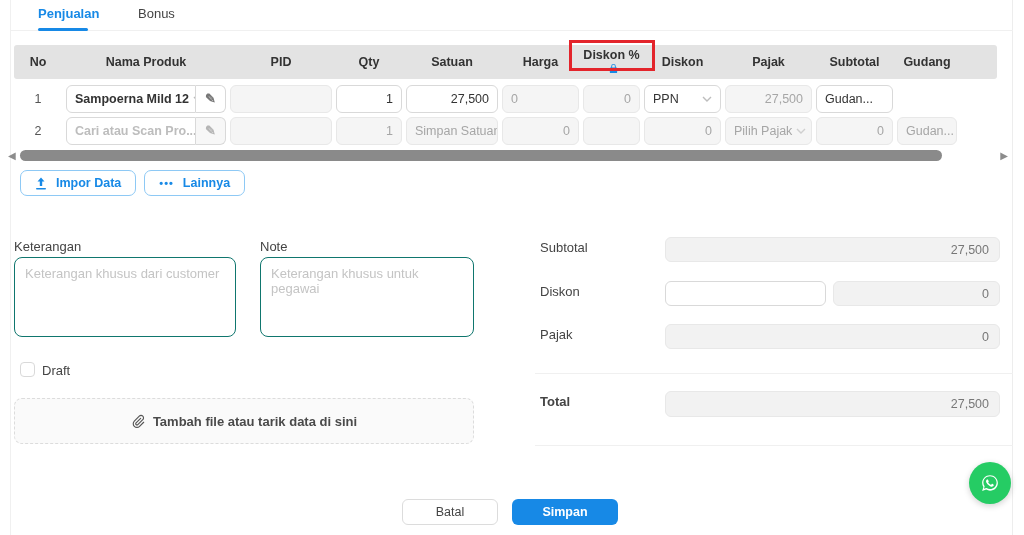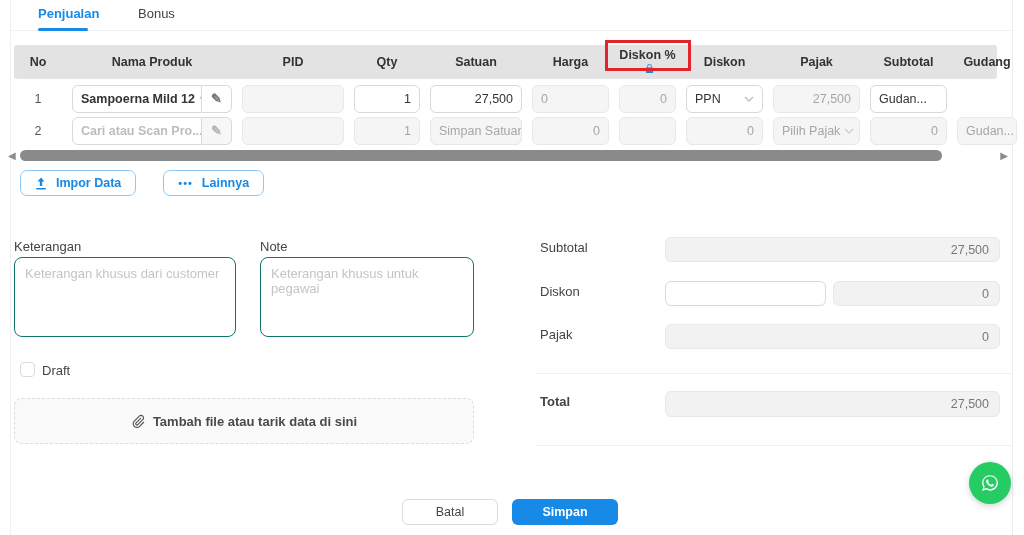--- a/index.html
+++ b/index.html
@@ -8,21 +8,21 @@
   .edge-l { position:absolute; left:10px; top:0; width:1px; height:535px; background:#f0f0f0; }
   .edge-r { position:absolute; left:1012px; top:0; width:1px; height:535px; background:#ededed; }
 
   
   .tabs { position:absolute; left:10px; top:0; width:1003px; height:31px; border-bottom:1px solid #f0f0f0; }
   .tab { position:absolute; top:6px; font-size:13px; color:#444; cursor:pointer; }
   .tab.active { color:#1789e6; font-weight:600; }
   .tab-underline { position:absolute; left:28px; top:28px; width:50px; height:3px; background:#1789e6; border-radius:2px; }
 
   
-  .grid { display:grid; grid-template-columns:48px 160px 102px 66px 92px 77px 57px 77px 87px 77px 60px; column-gap:10px; align-items:center; }
+  .grid { display:grid; grid-template-columns:48px 160px 102px 66px 92px 77px 57px 77px 87px 77px 60px; column-gap:4px; align-items:center; }
   .thead { position:absolute; left:14px; top:45px; width:983px; height:34px; background:#e3e3e3; border-radius:3px; font-size:12.5px; font-weight:600; color:#333; }
   .th { text-align:center; position:relative; }
   .red-box { position:absolute; left:50%; top:-8px; transform:translateX(-50%); width:86px; height:31px; border:3px solid #e3242b; }
   .lock { display:inline-block; vertical-align:-1px; margin-left:4px; }
   .trow { position:absolute; left:14px; width:983px; height:29px; font-size:12.5px; color:#333; }
   .row1 { top:84px; } .row2 { top:116px; }
   .no-cell { text-align:center; color:#555; }
   .fld { height:28px; border:1px solid #d9d9d9; border-radius:6px; background:#fff; display:flex; align-items:center; padding:0 8px; font-size:12.5px; color:#333; overflow:hidden; white-space:nowrap; }
   .fld.dis { background:#f5f5f5; border-color:#e8e8e8; color:#a6a6a6; }
   .fld.right { justify-content:flex-end; }
@@ -36,21 +36,21 @@
   input.inp { width:100%; height:28px; border:1px solid #d9d9d9; border-radius:6px; padding:0 8px; font-size:12.5px; color:#333; font-family:"Liberation Sans",sans-serif; outline:none; }
   input.inp.right { text-align:right; }
 
   
   .hscroll { position:absolute; left:8px; top:149px; width:1000px; height:14px; }
   .scroll-arrow { position:absolute; top:1px; font-size:10px; color:#8c8c8c; cursor:pointer; }
   .scroll-arrow.left { left:0; } .scroll-arrow.right { right:0; }
   .scroll-thumb { position:absolute; left:12px; top:1px; width:922px; height:11px; background:#8a8a8a; border-radius:6px; cursor:pointer; }
 
   
-  .toolbar { position:absolute; left:20px; top:170px; display:flex; gap:27px; }
+  .toolbar { position:absolute; left:20px; top:170px; display:flex; gap:8px; }
   .btn-outline { display:flex; align-items:center; gap:9px; height:26px; padding:0 14px; background:#fff; border:1px solid #8ec9f5; border-radius:7px; color:#1789e6; font-size:12.5px; font-weight:600; cursor:pointer; }
   .dots { letter-spacing:1px; font-size:11px; }
 
   
   .lbl { position:absolute; font-size:13px; color:#444; }
   textarea.note-area { position:absolute; border:1px solid #0f766e; border-radius:8px; resize:none; padding:8px 10px; font-size:13px; font-family:"Liberation Sans",sans-serif; color:#333; outline:none; }
   textarea.note-area::placeholder { color:#c4c4c4; }
 
   
   .sum-lbl { position:absolute; left:540px; font-size:13px; color:#444; }

